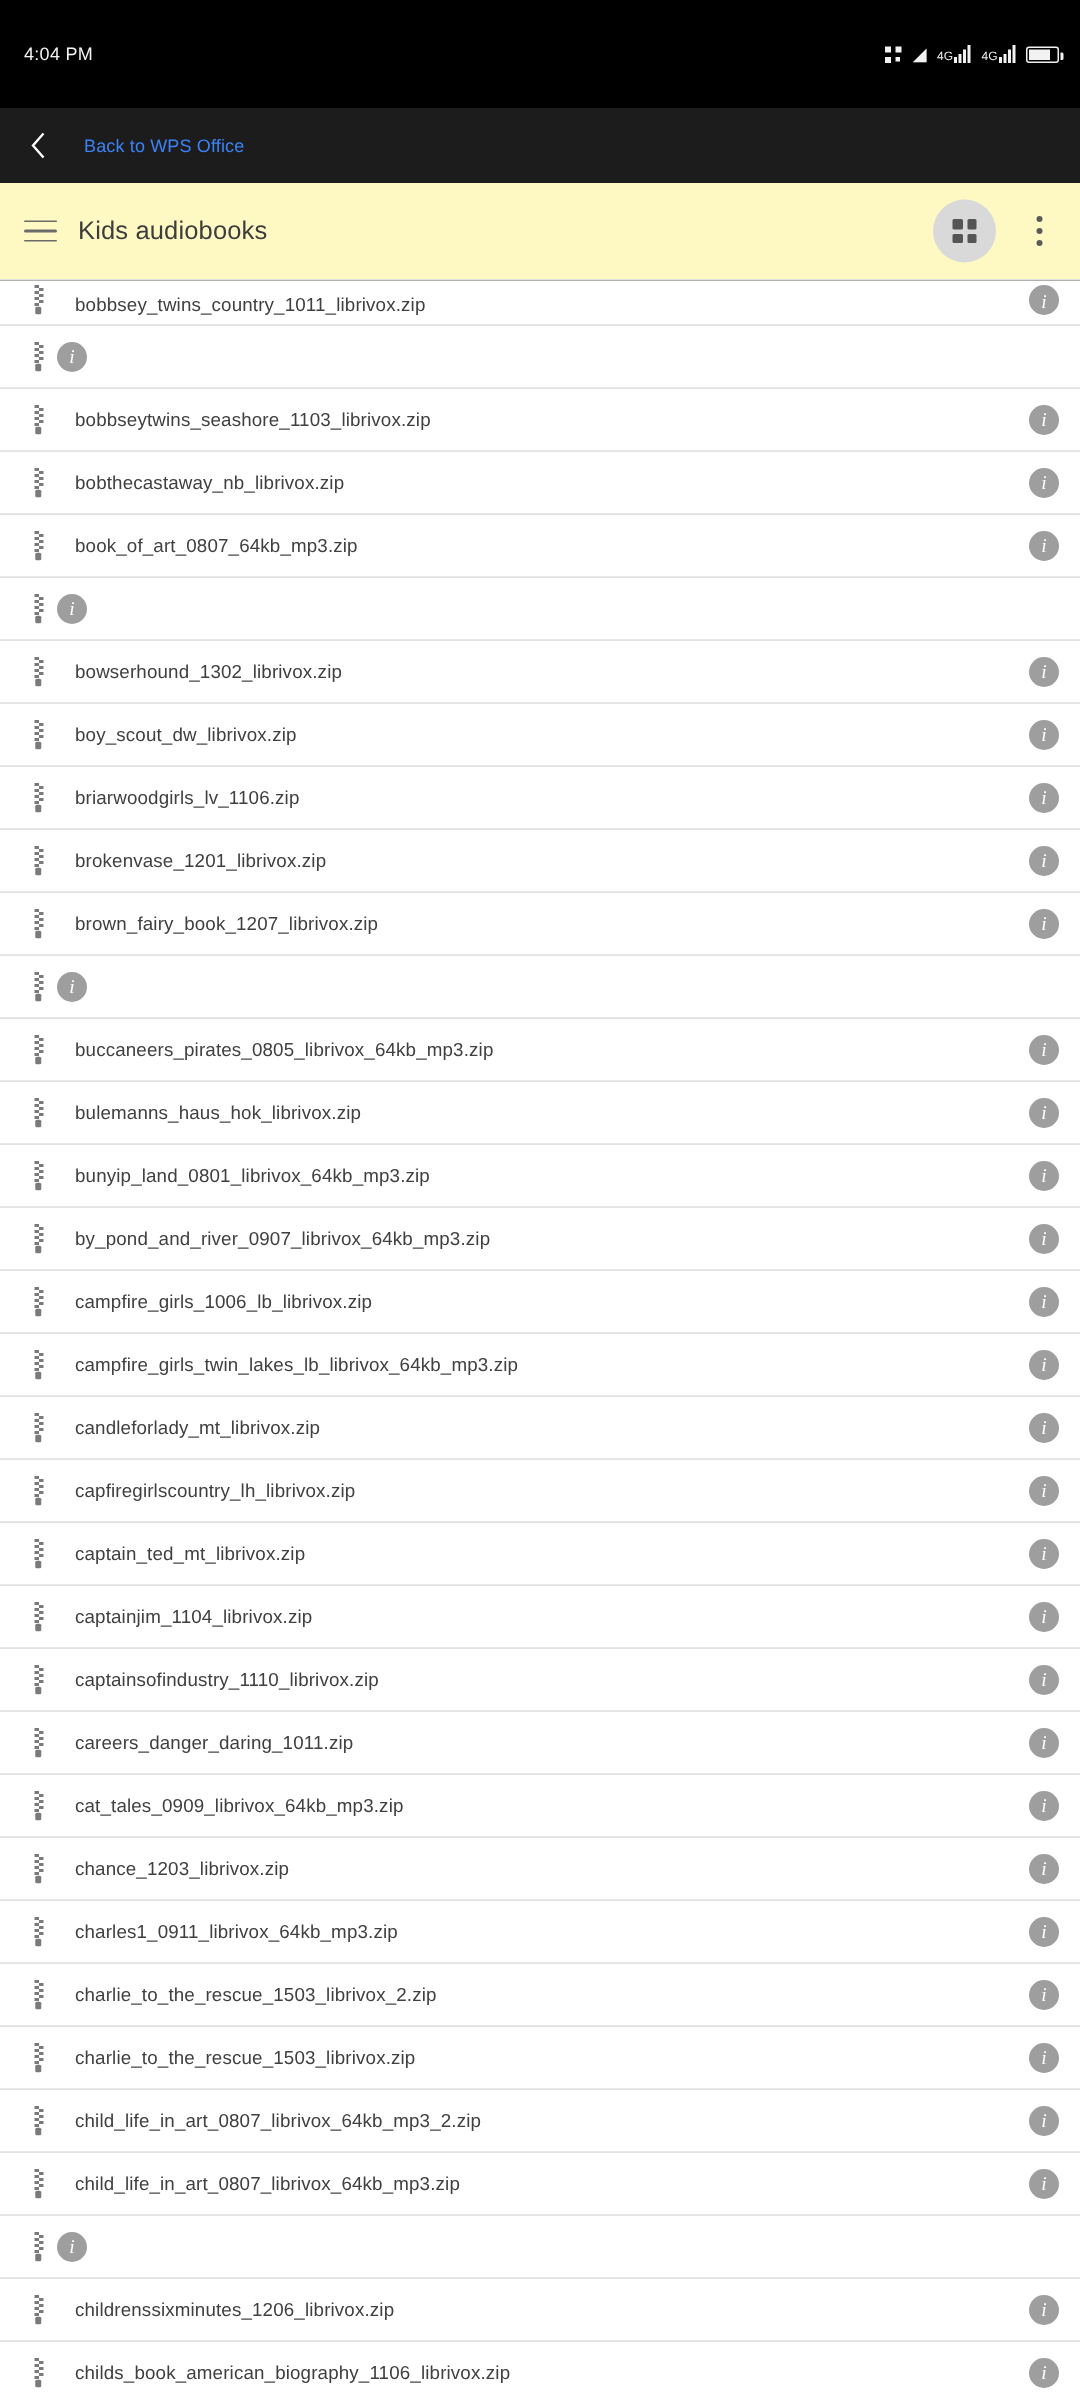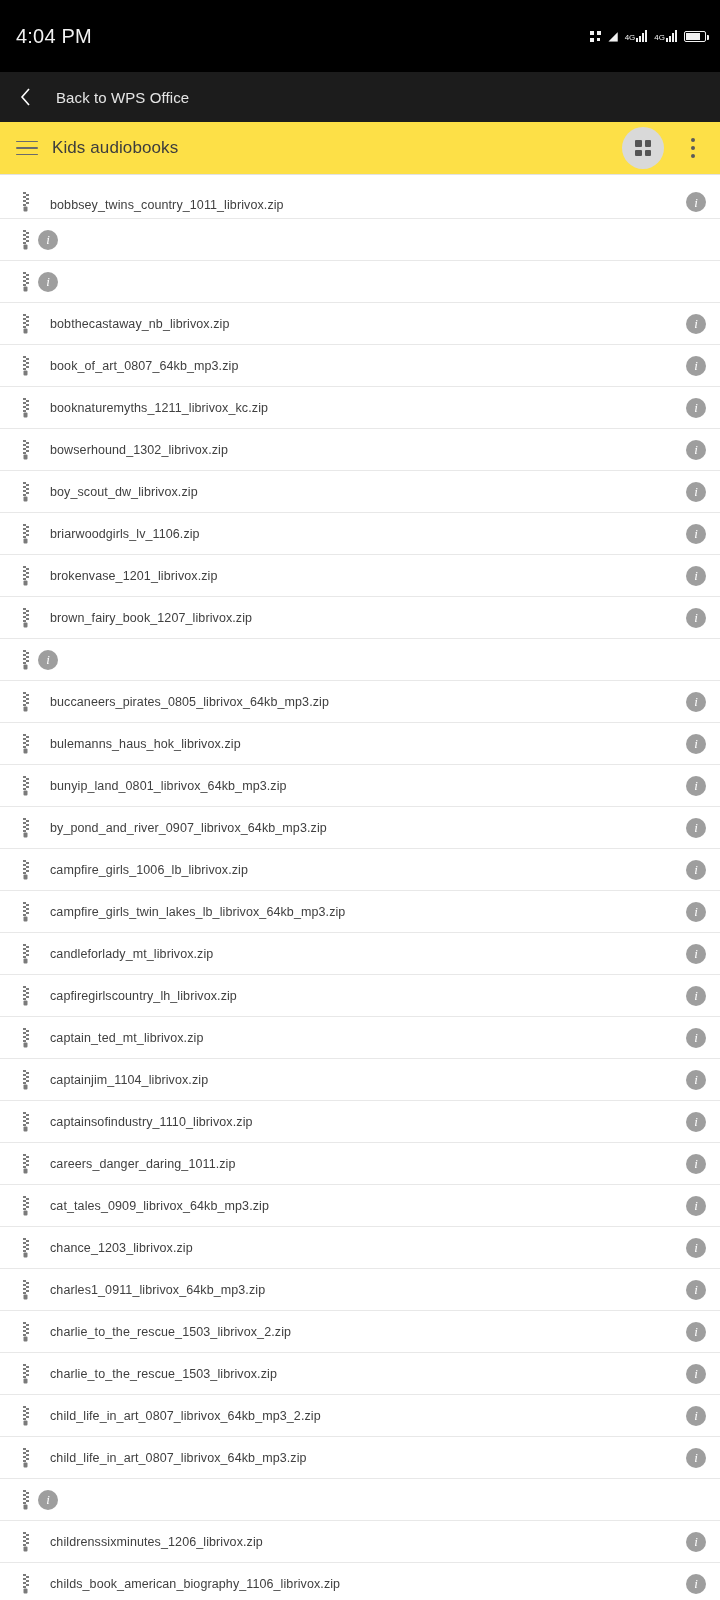--- a/index.html
+++ b/index.html
@@ -24,21 +24,21 @@
     height: 72px;
     background: #000000;
     color: #ffffff;
     display: flex;
     align-items: center;
     justify-content: space-between;
     padding: 0 14px 0 16px;
     flex: 0 0 auto;
   }
   .status-time {
-    font-size: 20px;
+    font-size: 12px;
     letter-spacing: 0.2px;
     color: #f2f2f2;
   }
   .status-icons {
     display: flex;
     align-items: center;
     gap: 7px;
   }
   .status-icons .ic {
     font-size: 12px;
@@ -100,29 +100,29 @@
   }
   .back-chevron {
     width: 28px;
     height: 28px;
     display: flex;
     align-items: center;
     justify-content: center;
   }
   .back-chevron svg { display: block; }
   .back-label {
-    font-size: 15px;
-    color: #e5e5e5;
+    font-size: 12px;
+    color: #3b82f6;
     letter-spacing: 0.1px;
   }
 
   
   .app-bar {
-    height: 53px;
-    background: #fde047;
+    height: 65px;
+    background: #fef9c3;
     display: flex;
     align-items: center;
     padding: 0 10px 0 14px;
     gap: 12px;
     flex: 0 0 auto;
     border-bottom: 1px solid #e2e2e2;
   }
   .hamburger {
     width: 26px;
     height: 26px;
@@ -174,21 +174,20 @@
     background: #5a5a5a;
     display: block;
   }
 
   
   .file-list {
     flex: 1 1 auto;
     overflow: hidden;
     background: #404040;
     position: relative;
-    margin-top: 14px;
   }
   .file-row {
     height: 42px;
     display: flex;
     align-items: center;
     padding: 0 14px 0 12px;
     border-bottom: 1px solid #e8e8e8;
     background: #ffffff;
   }
   .file-row.first-partial {
@@ -337,20 +336,21 @@
             <rect x="4" y="0" width="3" height="2"></rect>
             <rect x="7" y="2" width="3" height="2"></rect>
             <rect x="4" y="4" width="3" height="2"></rect>
             <rect x="7" y="6" width="3" height="2"></rect>
             <rect x="4" y="8" width="3" height="2"></rect>
             <rect x="7" y="10" width="3" height="2"></rect>
             <rect x="4" y="12" width="3" height="2"></rect>
             <rect x="4.5" y="14.5" width="4" height="5" rx="1"></rect>
           </svg>
         </span>
+        <span class="file-name">bobbseytwins_seashore_1103_librivox.zip</span>
         <span class="info-icon">i</span>
       </div>
       <div class="file-row">
         <span class="zip-icon">
           <svg width="12" height="20" viewBox="0 0 12 20" fill="#7a7a7a">
             <rect x="4" y="0" width="3" height="2"></rect>
             <rect x="7" y="2" width="3" height="2"></rect>
             <rect x="4" y="4" width="3" height="2"></rect>
             <rect x="7" y="6" width="3" height="2"></rect>
             <rect x="4" y="8" width="3" height="2"></rect>
@@ -384,21 +384,20 @@
             <rect x="4" y="0" width="3" height="2"></rect>
             <rect x="7" y="2" width="3" height="2"></rect>
             <rect x="4" y="4" width="3" height="2"></rect>
             <rect x="7" y="6" width="3" height="2"></rect>
             <rect x="4" y="8" width="3" height="2"></rect>
             <rect x="7" y="10" width="3" height="2"></rect>
             <rect x="4" y="12" width="3" height="2"></rect>
             <rect x="4.5" y="14.5" width="4" height="5" rx="1"></rect>
           </svg>
         </span>
-        <span class="file-name">booknaturemyths_1211_librivox_kc.zip</span>
         <span class="info-icon">i</span>
       </div>
       <div class="file-row">
         <span class="zip-icon">
           <svg width="12" height="20" viewBox="0 0 12 20" fill="#7a7a7a">
             <rect x="4" y="0" width="3" height="2"></rect>
             <rect x="7" y="2" width="3" height="2"></rect>
             <rect x="4" y="4" width="3" height="2"></rect>
             <rect x="7" y="6" width="3" height="2"></rect>
             <rect x="4" y="8" width="3" height="2"></rect>

